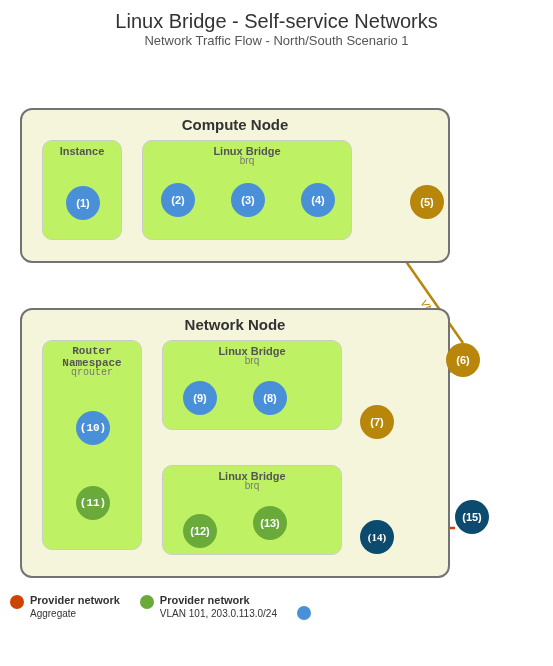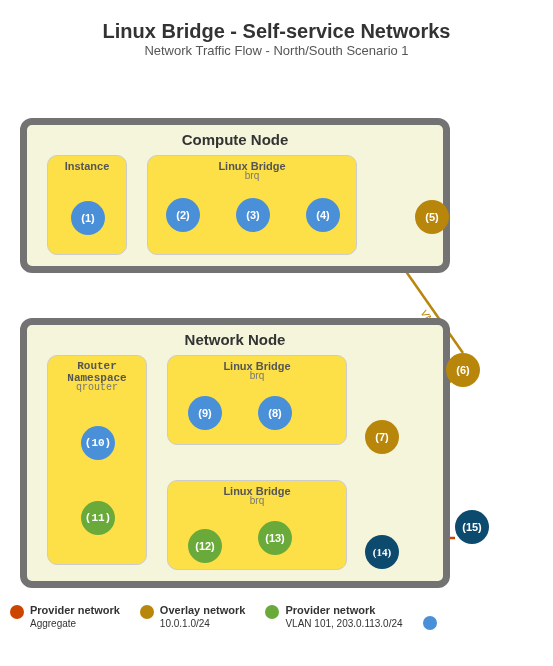--- a/index.html
+++ b/index.html
@@ -8,56 +8,56 @@
       height: 666px;
       background: #fff;
       font-family: Arial, sans-serif;
       overflow: hidden;
       position: relative;
     }
 
     .page-title {
       text-align: center;
       font-size: 20px;
-      font-weight: bold;
+      font-weight: normal;
       color: #333;
-      padding-top: 20px;
+      padding-top: 10px;
     }
     .page-subtitle {
       text-align: center;
       font-size: 13px;
       color: #555;
     }
 
     .diagram-area {
       position: relative;
       width: 100%;
       height: 580px;
     }
 
     
     .node-box {
       position: absolute;
-      border: 7px solid #737373;
+      border: 2px solid #737373;
       border-radius: 12px;
       background: #f5f5dc;
     }
     .node-label {
       text-align: center;
       font-size: 15px;
       font-weight: bold;
       color: #333;
       padding-top: 6px;
     }
 
     
     .inner-box {
       position: absolute;
       border-radius: 10px;
-      background: #fde047;
+      background: #bef264;
       border: 1.5px solid #ccc;
     }
     .inner-label {
       text-align: center;
       font-size: 11px;
       font-weight: bold;
       color: #555;
       padding-top: 4px;
     }
     .inner-sublabel {
@@ -225,26 +225,20 @@
   <div class="circle circle-orange" style="width:34px;height:34px;position:absolute;left:455px;top:452px;">(15)</div>
 
   <div class="legend">
     <div class="legend-item">
       <div class="legend-dot" style="background:#cc4400;"></div>
       <div class="legend-text">
         <strong>Provider network</strong>Aggregate
       </div>
     </div>
     <div class="legend-item">
-      <div class="legend-dot" style="background:#b8860b;"></div>
-      <div class="legend-text">
-        <strong>Overlay network</strong>10.0.1.0/24
-      </div>
-    </div>
-    <div class="legend-item">
       <div class="legend-dot" style="background:#6aaa3a;"></div>
       <div class="legend-text">
         <strong>Provider network</strong>VLAN 101, 203.0.113.0/24
       </div>
     </div>
     <div class="legend-item">
       <div class="legend-dot" style="background:#4a90d9;"></div>
     </div>
   </div>
 

